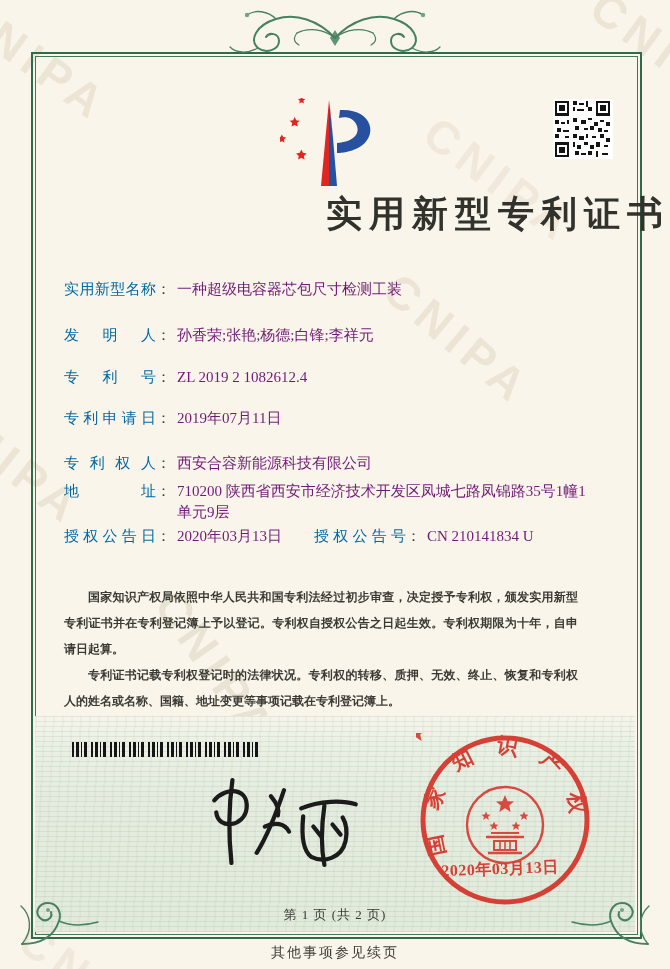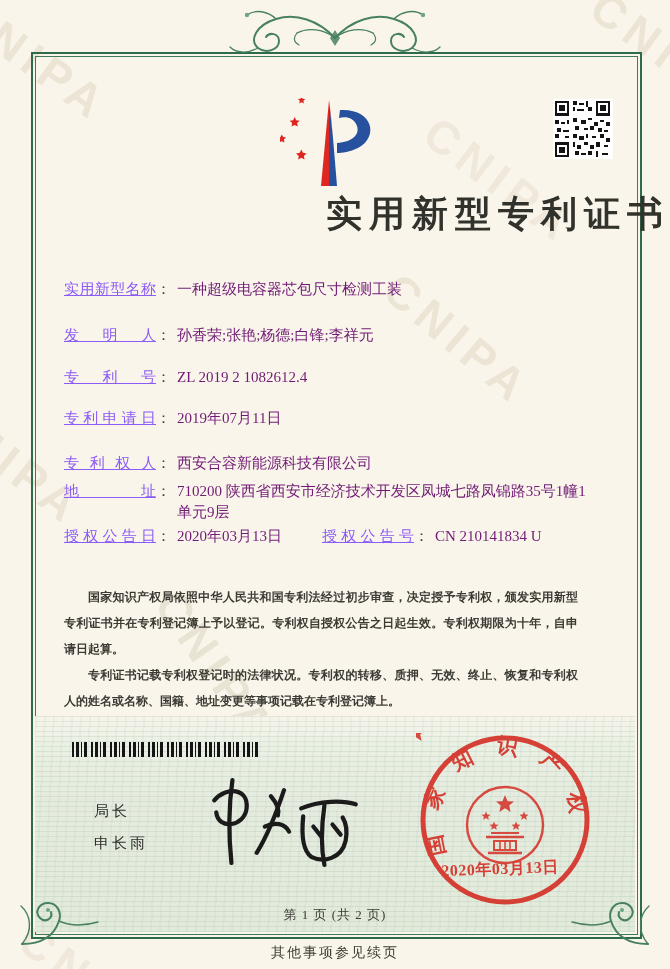--- a/index.html
+++ b/index.html
@@ -51,27 +51,27 @@
   .fields{position:absolute;left:64px;top:279px;width:530px;z-index:3;font-size:15px;line-height:20px;}
   .frow{margin:0 0 0 0;white-space:nowrap;}
   .frow.r0{margin-bottom:26px;}
   .frow.r1{margin-bottom:22px;}
   .frow.r2{margin-bottom:21px;}
   .frow.r3{margin-bottom:25px;}
   .frow.r4{margin-bottom:8px;}
   .frow.r5{margin-bottom:3px;white-space:normal;}
   .flabel{
     display:inline-block;width:92px;vertical-align:top;
-    text-align:justify;text-align-last:justify;color:#8b5cf6;text-decoration:underline;
+    text-align:justify;text-align-last:justify;color:#0369a1;
   }
   .fcolon{display:inline-block;vertical-align:top;}
   .fvalue{display:inline-block;vertical-align:top;padding-left:6px;color:#701a75;}
   .fvalue.wide{width:412px;line-height:21px;white-space:normal;}
   .grant-row{display:flex;gap:16px;}
-  .grant-right{margin-left:24px;}
+  .grant-right{margin-left:16px;}
   
   .bodytext{
     position:absolute;left:64px;top:584px;width:514px;z-index:3;
     font-size:12px;line-height:26px;text-align:justify;color:#3b3b34;font-weight:bold;
   }
   .bodytext p{margin:0;text-indent:2em;}
   
   .band{
     position:absolute;left:35px;top:716px;width:600px;height:216px;z-index:2;
     background:linear-gradient(180deg, rgba(247,244,235,1) 0%, #eaf0e4 14%, #e5ecdf 40%, #e2eadb 100%);
@@ -238,24 +238,20 @@
 
   <div class="bodytext">
     <p>国家知识产权局依照中华人民共和国专利法经过初步审查，决定授予专利权，颁发实用新型专利证书并在专利登记簿上予以登记。专利权自授权公告之日起生效。专利权期限为十年，自申请日起算。</p>
     <p>专利证书记载专利权登记时的法律状况。专利权的转移、质押、无效、终止、恢复和专利权人的姓名或名称、国籍、地址变更等事项记载在专利登记簿上。</p>
   </div>
 
   <div class="band"></div>
 
   <div class="barcode"></div>
 
-  <div class="officials">
-    <div>局长</div>
-    <div class="name">申长雨</div>
-  </div>
 
   <svg class="signature" viewBox="0 0 160 95">
     <g stroke="#1b1b1b" stroke-width="4.2" fill="none" stroke-linecap="round" stroke-linejoin="round">
       <path d="M28 6 C24 34 24 60 27 88"></path>
       <path d="M10 26 C22 12 44 14 42 34 C40 52 14 56 12 38"></path>
       <path d="M66 22 C71 28 75 35 73 41"></path>
       <path d="M79 16 C71 40 62 62 52 78"></path>
       <path d="M60 52 C70 47 80 49 84 57"></path>
       <path d="M96 34 C114 26 138 26 150 30"></path>
       <path d="M119 31 C116 52 115 70 119 90"></path>

